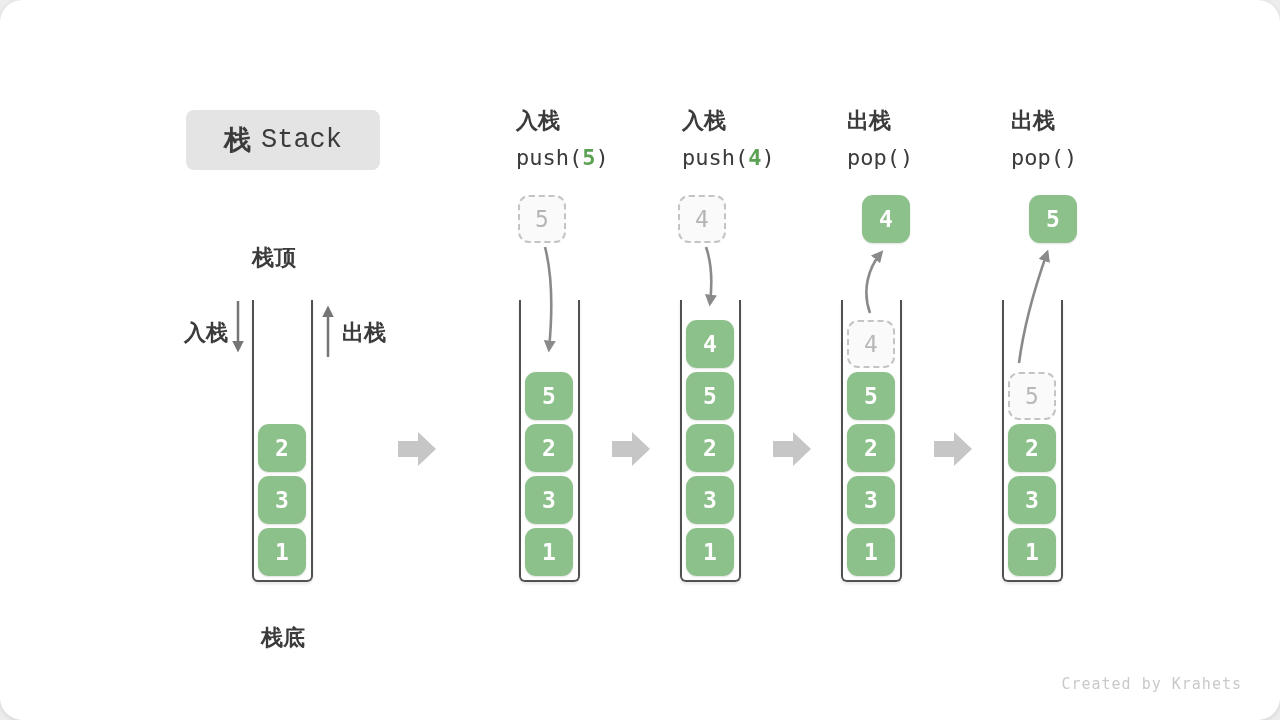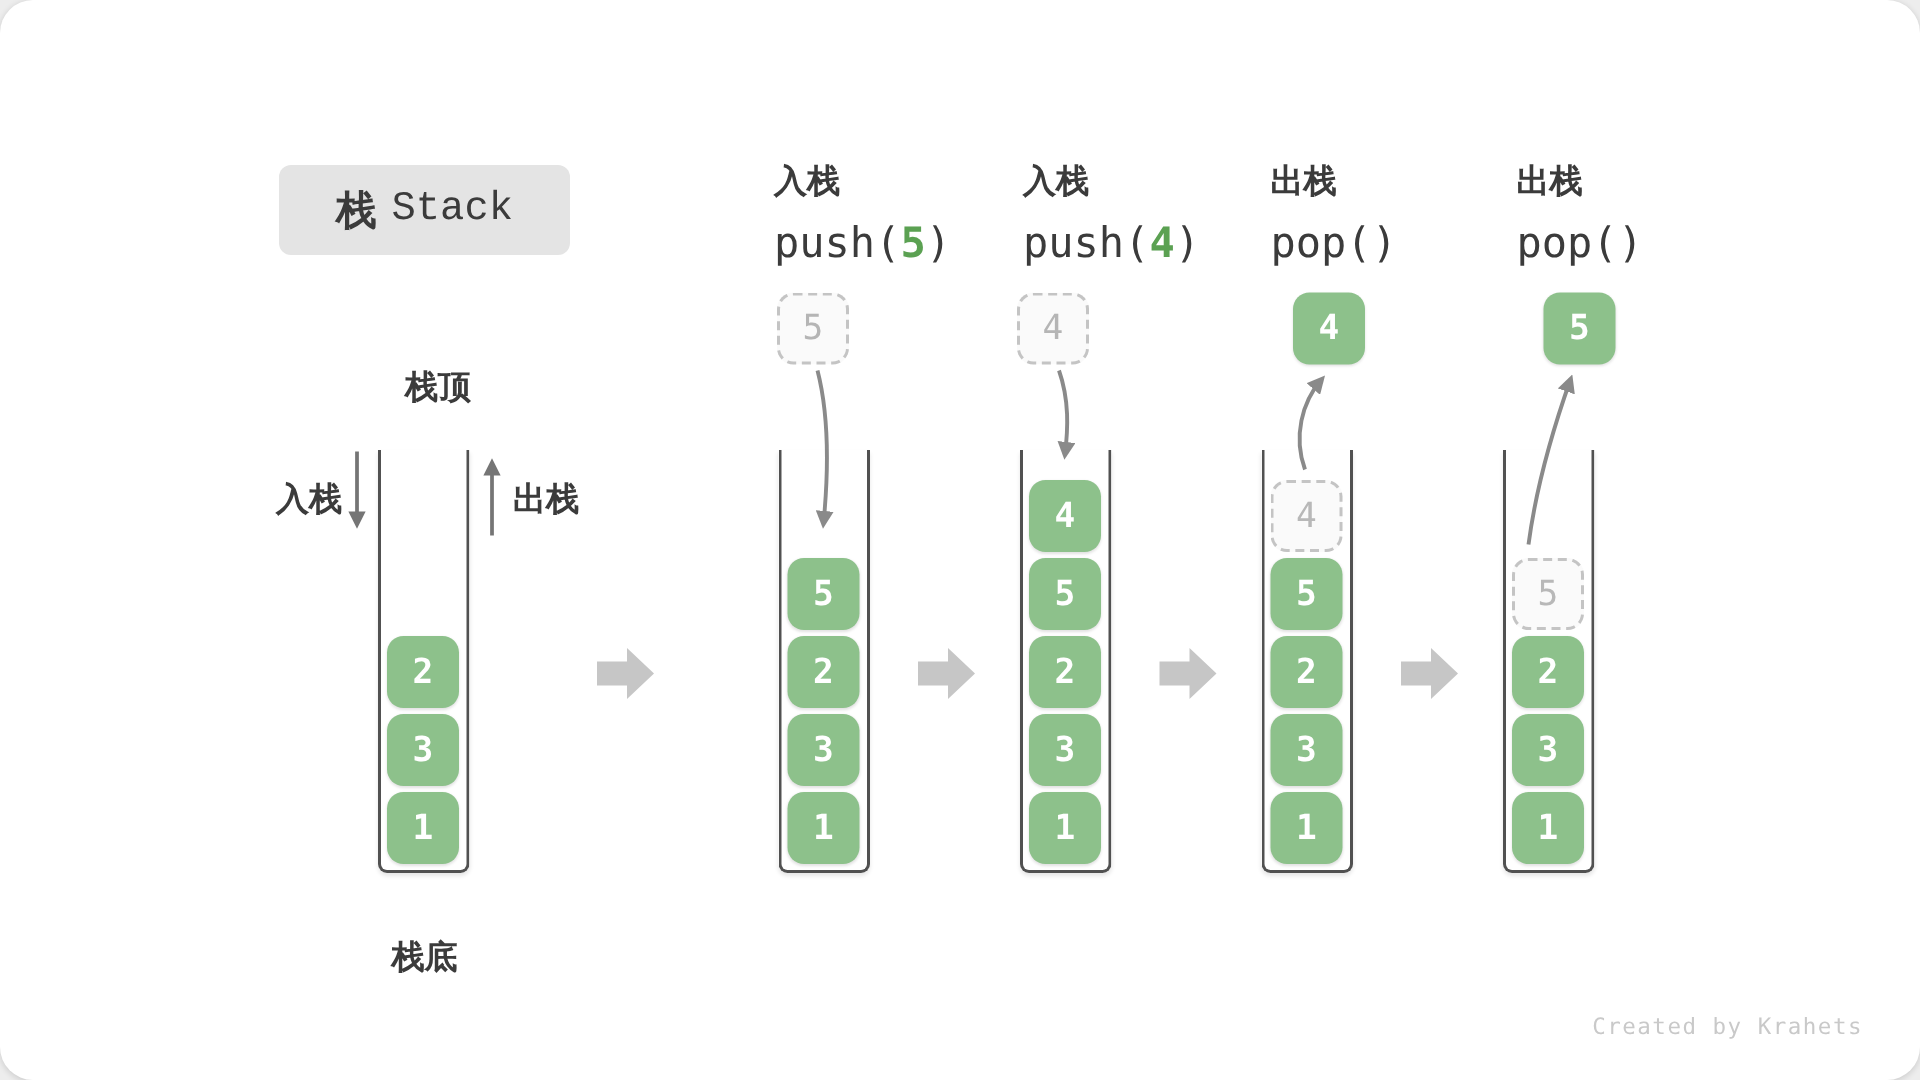--- a/index.html
+++ b/index.html
@@ -18,26 +18,26 @@
     position:absolute;left:186px;top:110px;width:194px;height:60px;
     background:#e4e4e4;border-radius:8px;
     display:flex;align-items:center;justify-content:center;
     color:#3b3b3b;font-size:27px;gap:10px;
   }
   .title-box .cjk{font-weight:bold;}
   .title-box .latin{font-family:Liberation Mono, monospace;font-weight:500;}
   
   .op-header{position:absolute;top:106px;color:#3b3b3b;}
   .op-header .op-cjk{font-size:22px;font-weight:bold;margin-bottom:9px;}
-  .op-header .op-code{font-size:28px;font-family:"DejaVu Sans Mono",monospace;}
+  .op-header .op-code{font-size:22px;font-family:"DejaVu Sans Mono",monospace;}
   .op-header .op-code .arg{color:#5ba152;font-weight:bold;}
   .op-1{left:516px;} .op-2{left:682px;} .op-3{left:847px;} .op-4{left:1011px;}
   
   .lbl{position:absolute;color:#3b3b3b;font-size:22px;font-weight:bold;}
-  .lbl-top{left:252px;top:243px;width:62px;text-align:right;}
+  .lbl-top{left:252px;top:243px;width:62px;text-align:left;}
   .lbl-bottom{left:252px;top:611px;width:62px;text-align:center;margin-top:12px;}
   .lbl-push{left:170px;top:318px;width:58px;text-align:right;}
   .lbl-pop{left:342px;top:318px;width:58px;text-align:left;}
   
   .container{
     position:absolute;top:300px;width:61px;height:282px;box-sizing:border-box;
     border-left:2px solid #515151;border-right:2px solid #515151;
     border-bottom:2px solid #515151;border-radius:0 0 6px 6px;
     box-shadow:0 2px 3px rgba(0,0,0,0.10);
   }

